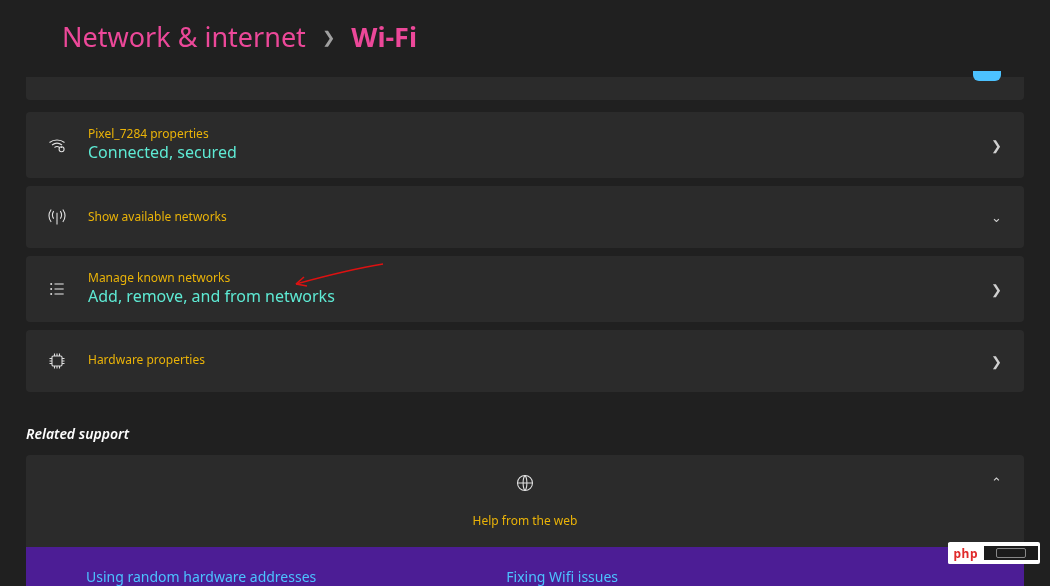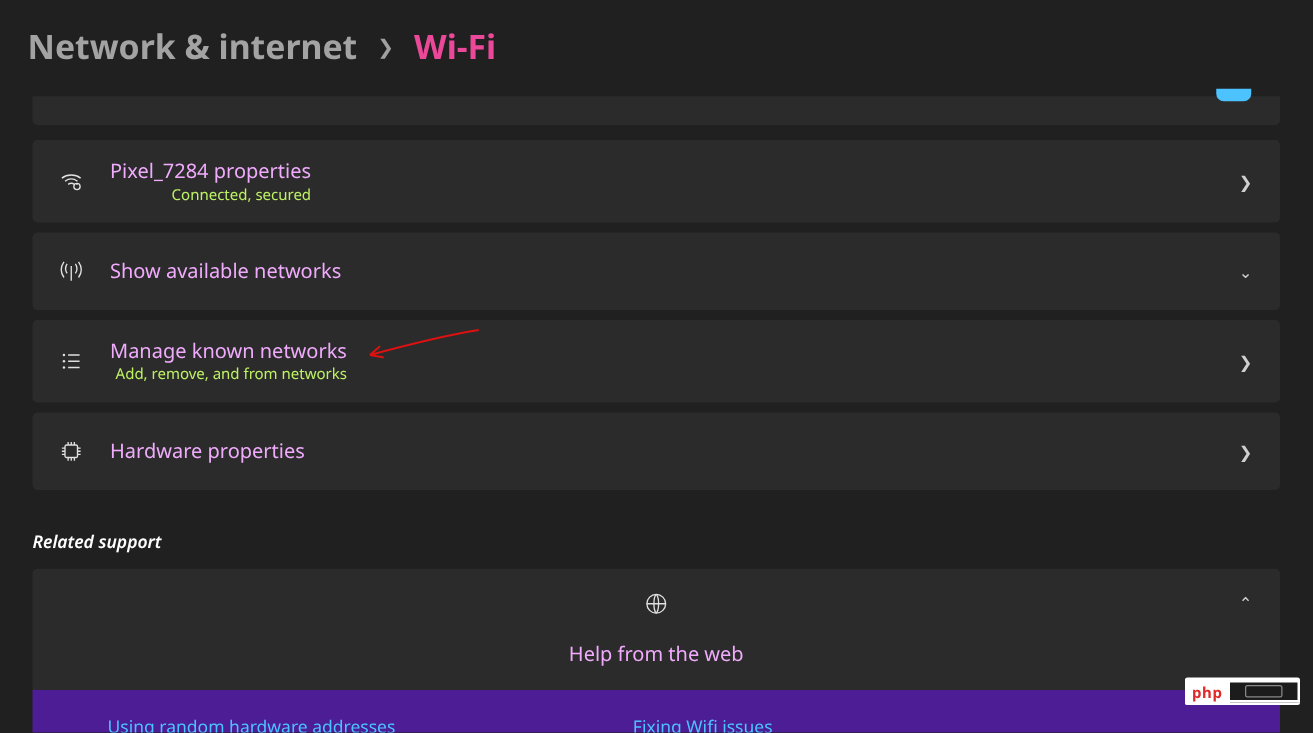--- a/index.html
+++ b/index.html
@@ -15,21 +15,21 @@
   }
   .breadcrumb {
     display: flex;
     align-items: center;
     gap: 16px;
     padding-left: 22px;
     margin-bottom: 22px;
     font-size: 27px;
     font-weight: 600;
   }
-  .breadcrumb .parent { color: #a3a3a3; font-weight: 700; }
+  .breadcrumb .parent { color: #ec4899; font-weight: 400; margin-left: 40px; }
   .breadcrumb .chevron { color: #a0a0a0; font-size: 16px; font-weight: 400; }
   .breadcrumb .current { color: #ec4899; font-weight: 700; }
 
   .panel-group { padding: 0 26px; display: flex; flex-direction: column; gap: 4px; }
 
   .top-partial {
     height: 23px;
     background: #2b2b2b;
     border-radius: 0 0 4px 4px;
     margin-bottom: 4px;
@@ -53,22 +53,22 @@
     padding: 14px 20px;
     gap: 20px;
     position: relative;
     margin-top: 4px;
     min-height: 62px;
   }
   .card.single-line { min-height: 62px; }
   .icon-cell { width: 22px; display: flex; justify-content: center; color: #e0e0e0; }
   .icon-cell svg { width: 20px; height: 20px; fill: none; stroke: #e0e0e0; stroke-width: 1.3; }
   .texts { display: flex; flex-direction: column; }
-  .title { font-size: 16px; color: #f0abfc; line-height: 1.35; }
-  .subtitle { font-size: 12px; color: #bef264; line-height: 1.35; text-align: right; }
+  .title { font-size: 12px; color: #eab308; line-height: 1.35; }
+  .subtitle { font-size: 16px; color: #5eead4; line-height: 1.35; text-align: right; }
   .action-icon { position: absolute; right: 22px; color: #cfcfcf; font-size: 13px; }
 
   .section-label { padding: 32px 26px 12px 26px; font-size: 14px; font-weight: 600; color: #ffffff; font-style: italic; }
 
   .help-card {
     background: #2b2b2b;
     border-radius: 4px 4px 0 0;
     margin: 0 26px;
     padding: 18px 20px;
     display: flex;

